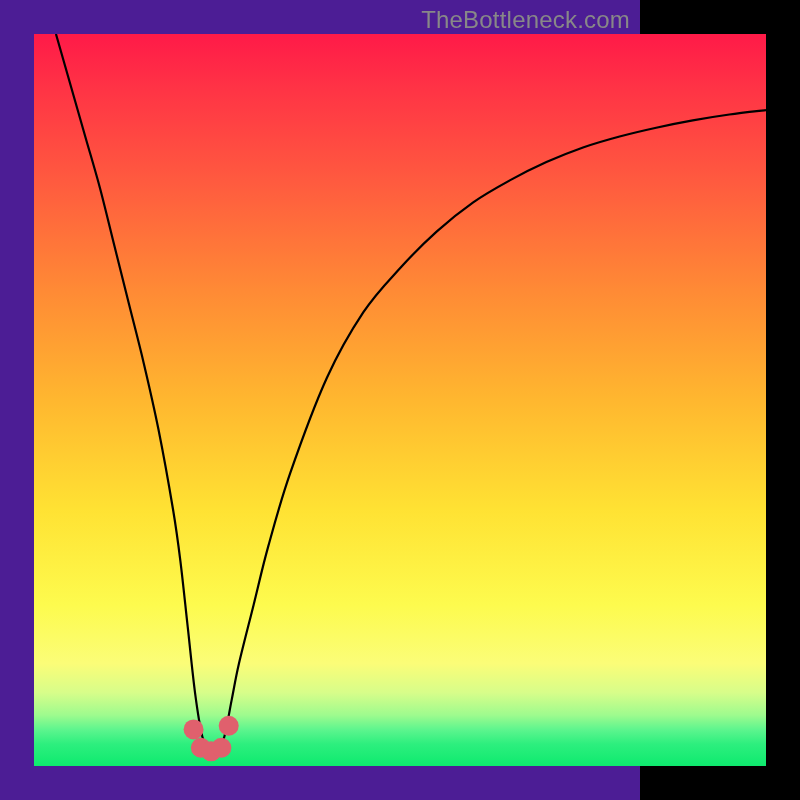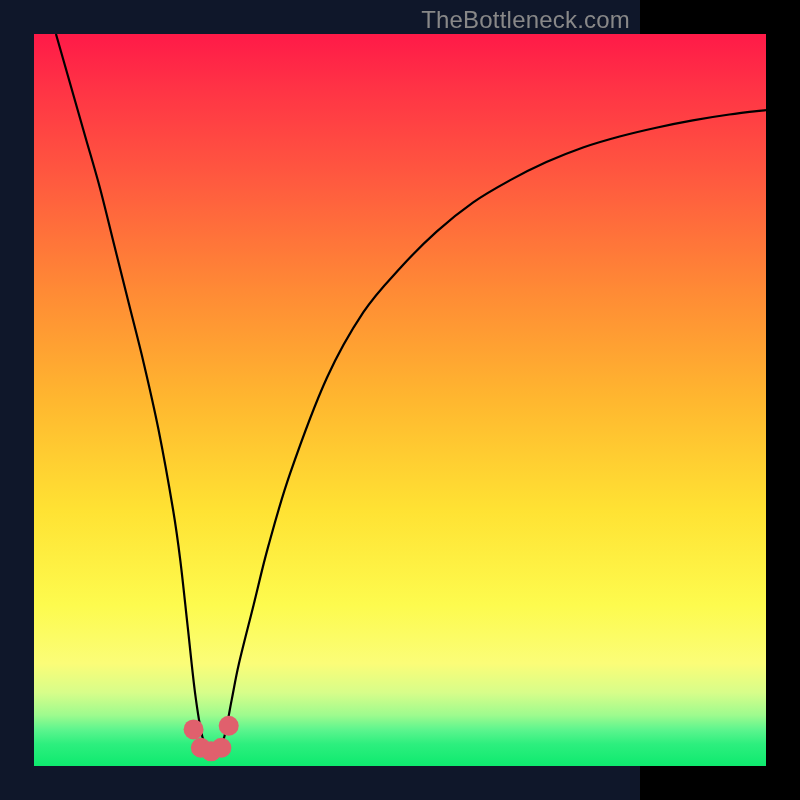--- a/index.html
+++ b/index.html
@@ -8,21 +8,21 @@
     width: 800px;
     height: 800px;
     background: #000;
     font-family: Arial, Helvetica, sans-serif;
     overflow: hidden;
   }
   .frame {
     position: relative;
     width: 640px;
     height: 800px;
-    background: #0f172a;
+    background: #4c1d95;
   }
   .watermark {
     position: absolute;
     top: 6px;
     right: 10px;
     color: #888;
     font-size: 24px;
     font-weight: 500;
     letter-spacing: 0.2px;
     z-index: 50;

